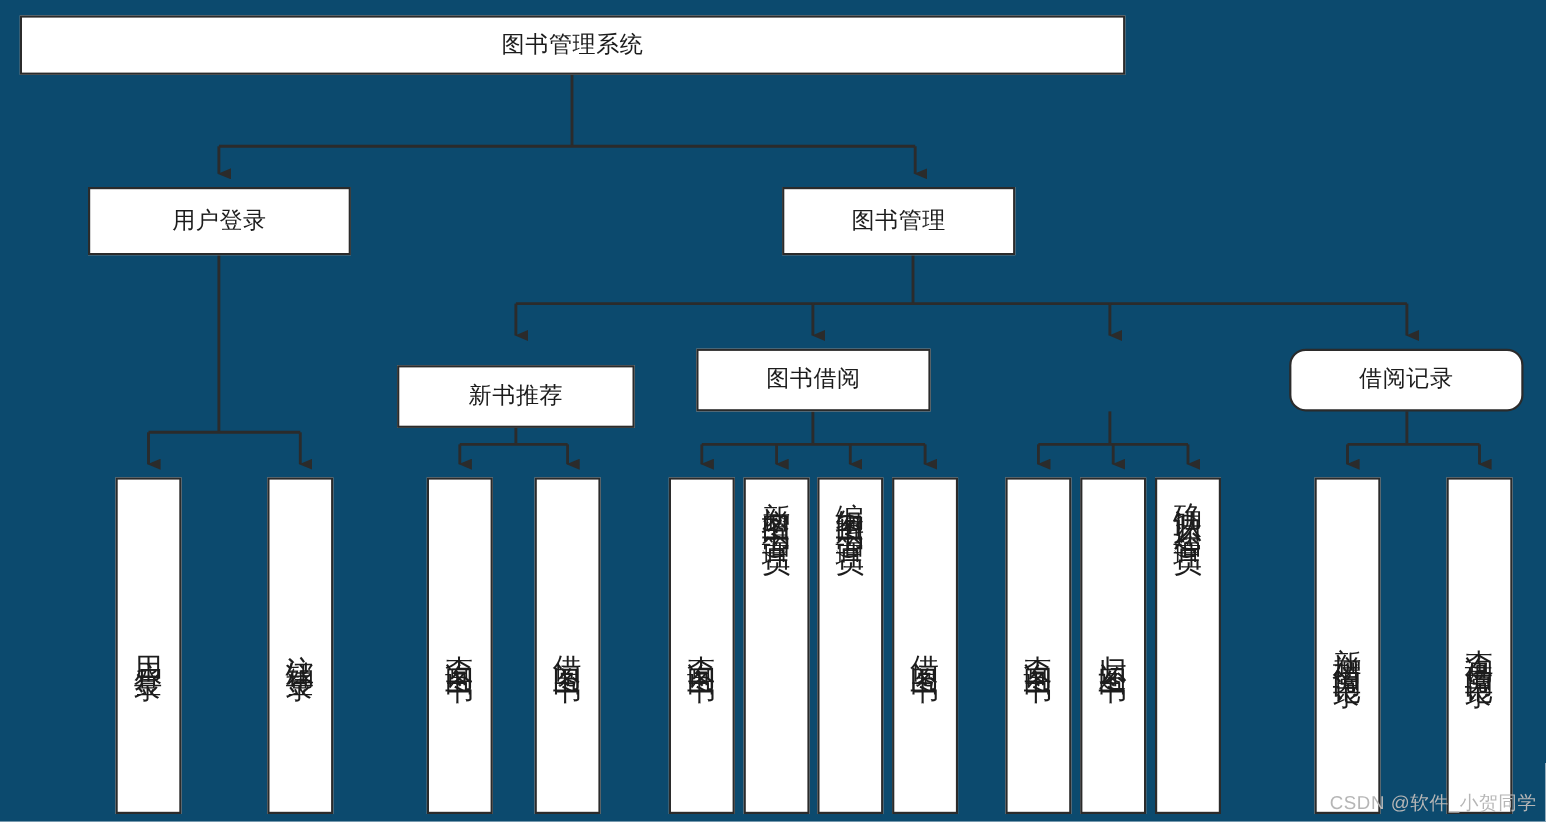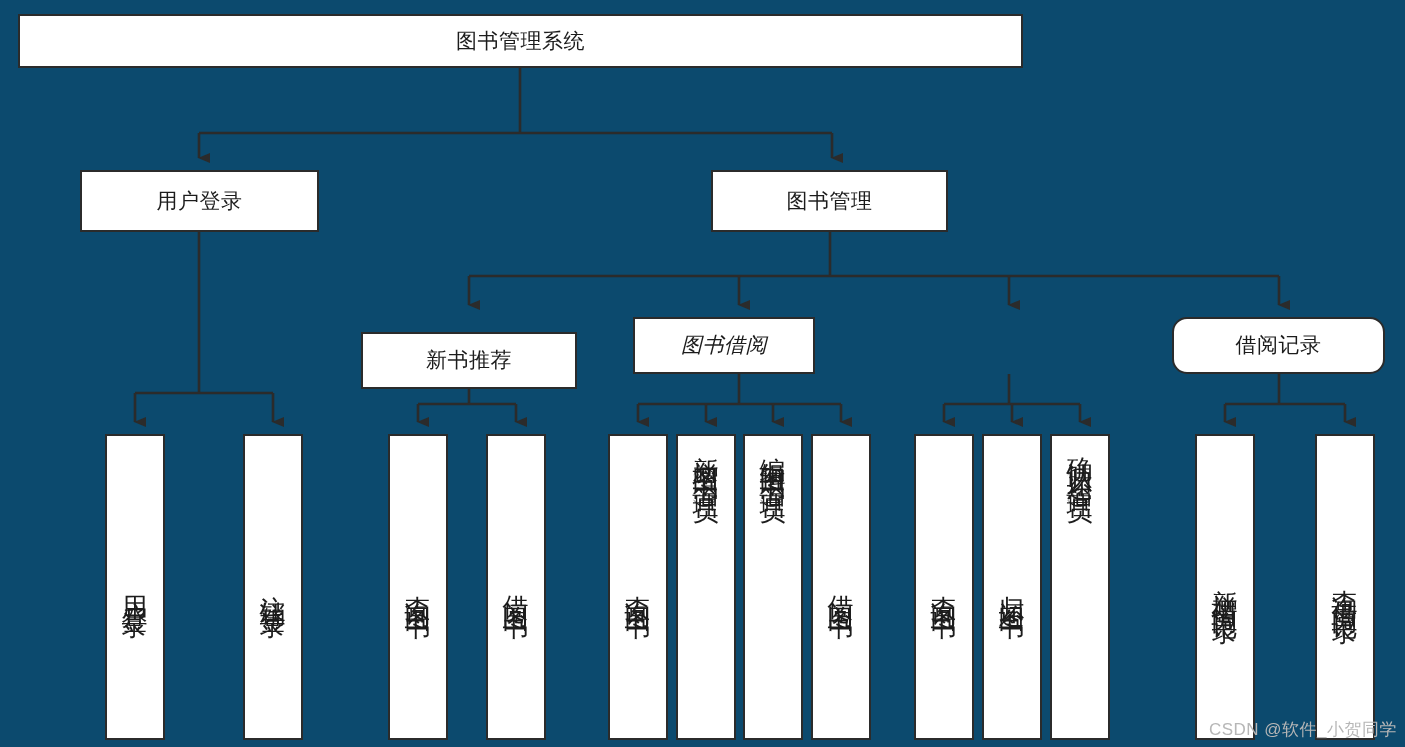--- a/index.html
+++ b/index.html
@@ -133,28 +133,28 @@
     </g>
   </svg>
 
   <div class="node root horizontal" style="left:18px;top:14px;width:1005px;height:54px;">
     <span class="label">图书管理系统</span>
   </div>
 
   <div class="node horizontal" style="left:80px;top:170px;width:239px;height:62px;">
     <span class="label">用户登录</span>
   </div>
-  <div class="node horizontal" style="left:711px;top:170px;width:237px;height:62px;">
+  <div class="node horizontal" style="left:711px;top:170px;width:212px;height:62px;">
     <span class="label">图书管理</span>
   </div>
 
   <div class="node horizontal" style="left:361px;top:332px;width:216px;height:57px;">
     <span class="label">新书推荐</span>
   </div>
-  <div class="node horizontal" style="left:633px;top:317px;width:182px;height:57px;font-style:italic;">
+  <div class="node horizontal" style="left:633px;top:317px;width:213px;height:57px;">
     <span class="label">图书借阅</span>
   </div>
   <div class="node horizontal" style="left:1172px;top:317px;width:213px;height:57px;border-radius:15px;">
     <span class="label">借阅记录</span>
   </div>
 
   <div class="node vertical vcenter" style="left:105px;top:434px;width:60px;height:306px;">
     <span class="label">用户登录</span>
   </div>
   <div class="node vertical vcenter" style="left:243px;top:434px;width:60px;height:306px;">

